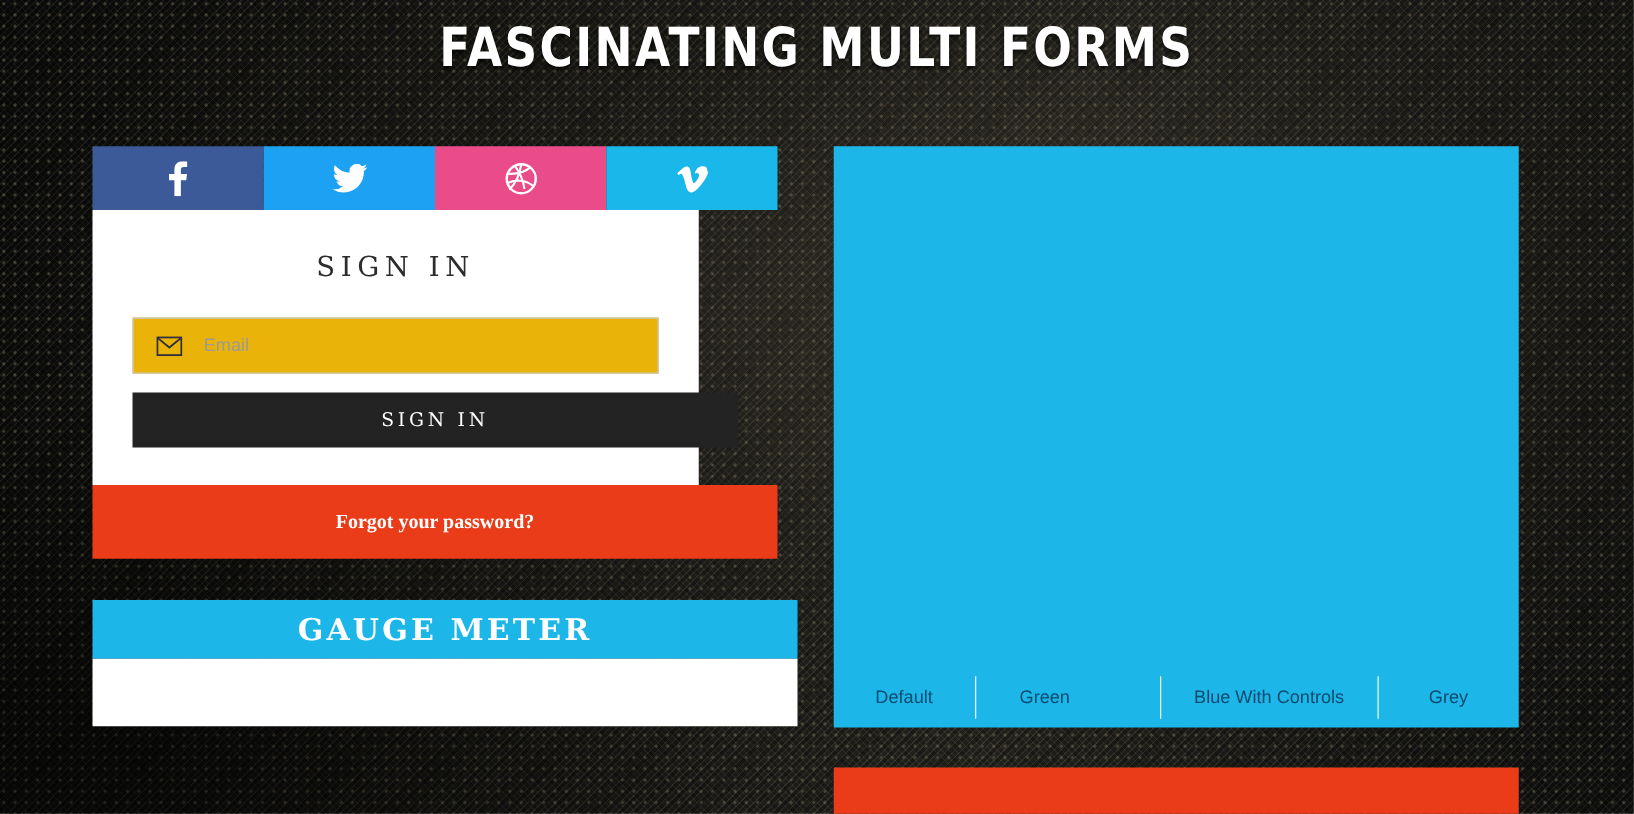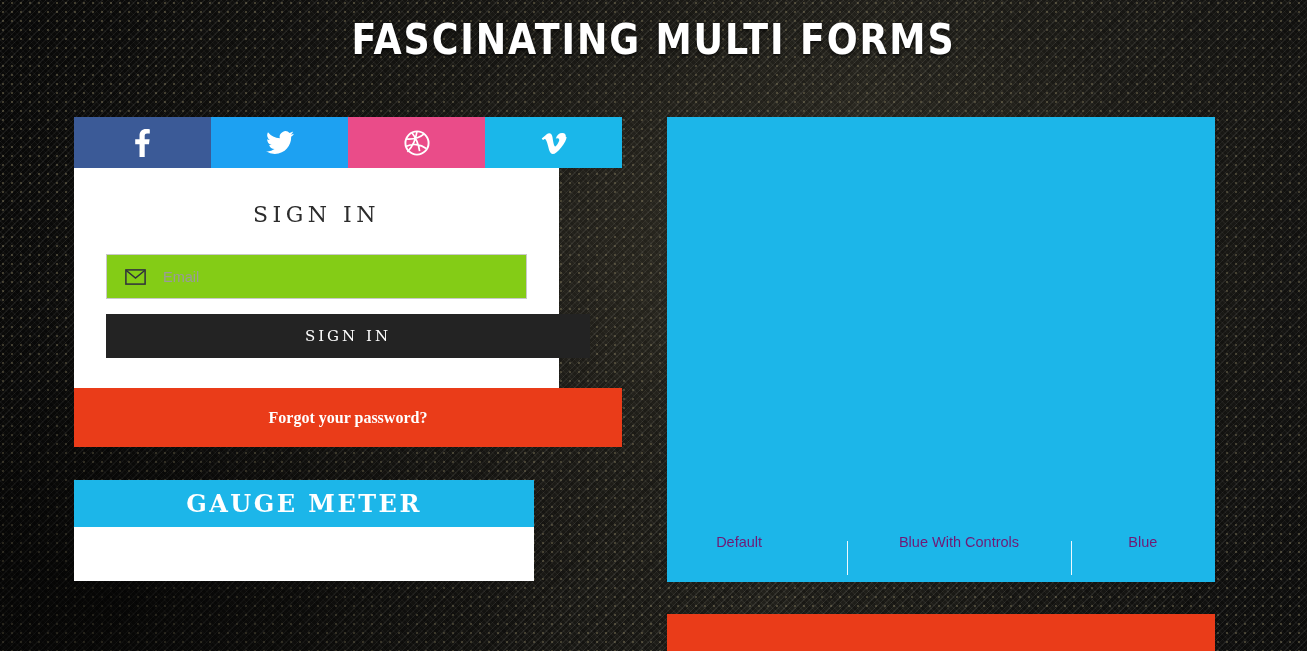--- a/index.html
+++ b/index.html
@@ -84,21 +84,21 @@
     font-size: 22px;
     letter-spacing: 4.5px;
     font-weight: normal;
     margin: 8px 0 27px 0;
   }
   .field-row {
     display: flex; align-items: center;
     height: 45px;
     border: 1px solid #c9c9c9;
     margin-bottom: 15px;
-    background: #84cc16;
+    background: #eab308;
   }
   .field-icon {
     width: 56px;
     display: flex; align-items: center; justify-content: center;
     color: #3a3a4a;
   }
   .field-row input {
     flex: 1;
     border: 0; outline: 0;
     font-family: "Liberation Sans", sans-serif;
@@ -128,21 +128,21 @@
     background: #ea3c19;
     display: flex; align-items: center; justify-content: center;
     color: #ffffff;
     font-size: 16px;
     font-weight: bold;
     cursor: pointer;
     font-family: Liberation Serif, serif;
   }
 
   
-  .gauge-panel { margin-top: 33px; width: 460px; }
+  .gauge-panel { margin-top: 33px; width: 564px; }
   .gauge-header {
     height: 47px;
     background: #1cb6e9;
     display: flex; align-items: center; justify-content: center;
     color: #ffffff;
     font-family: "DejaVu Serif", "Liberation Serif", serif;
     font-size: 24px;
     letter-spacing: 2.5px;
     font-weight: bold;
   }
@@ -159,22 +159,22 @@
   .video-panel { width: 548px; height: 465px; background: #1cb6e9; position: relative; }
   .video-stage  { position: absolute; left: 0; right: 0; top: 0; bottom: 48px; }
   .video-tabs {
     position: absolute; left: 0; right: 0; bottom: 0;
     height: 48px;
     display: flex; align-items: center;
   }
   .video-tab {
     flex: 1 1 0;
     height: 48px;
-    display: flex; justify-content: center;
-    color: #701a75;
+    display: flex; align-items: center; justify-content: center;
+    color: #0c4a6e;
     font-size: 14.5px;
     cursor: pointer;
     position: relative;
   }
   .video-tab + .video-tab::before {
     content: "";
     position: absolute; left: 0; top: 7px;
     width: 1px; height: 34px;
     background: rgba(255,255,255,0.92);
   }
@@ -262,25 +262,28 @@
   </div>
 
   <div id="right-col">
 
     <div class="video-panel">
       <div class="video-stage"></div>
       <div class="video-tabs">
         <div class="video-tab">
           <span>Default</span>
         </div>
+        <div class="video-tab">
+          <span>Green</span>
+        </div>
         <div class="video-tab wide">
           <span>Blue With Controls</span>
         </div>
         <div class="video-tab">
-          <span>Blue</span>
+          <span>Grey</span>
         </div>
       </div>
     </div>
 
     <div class="promo-panel">
       
     </div>
 
   </div>
 

